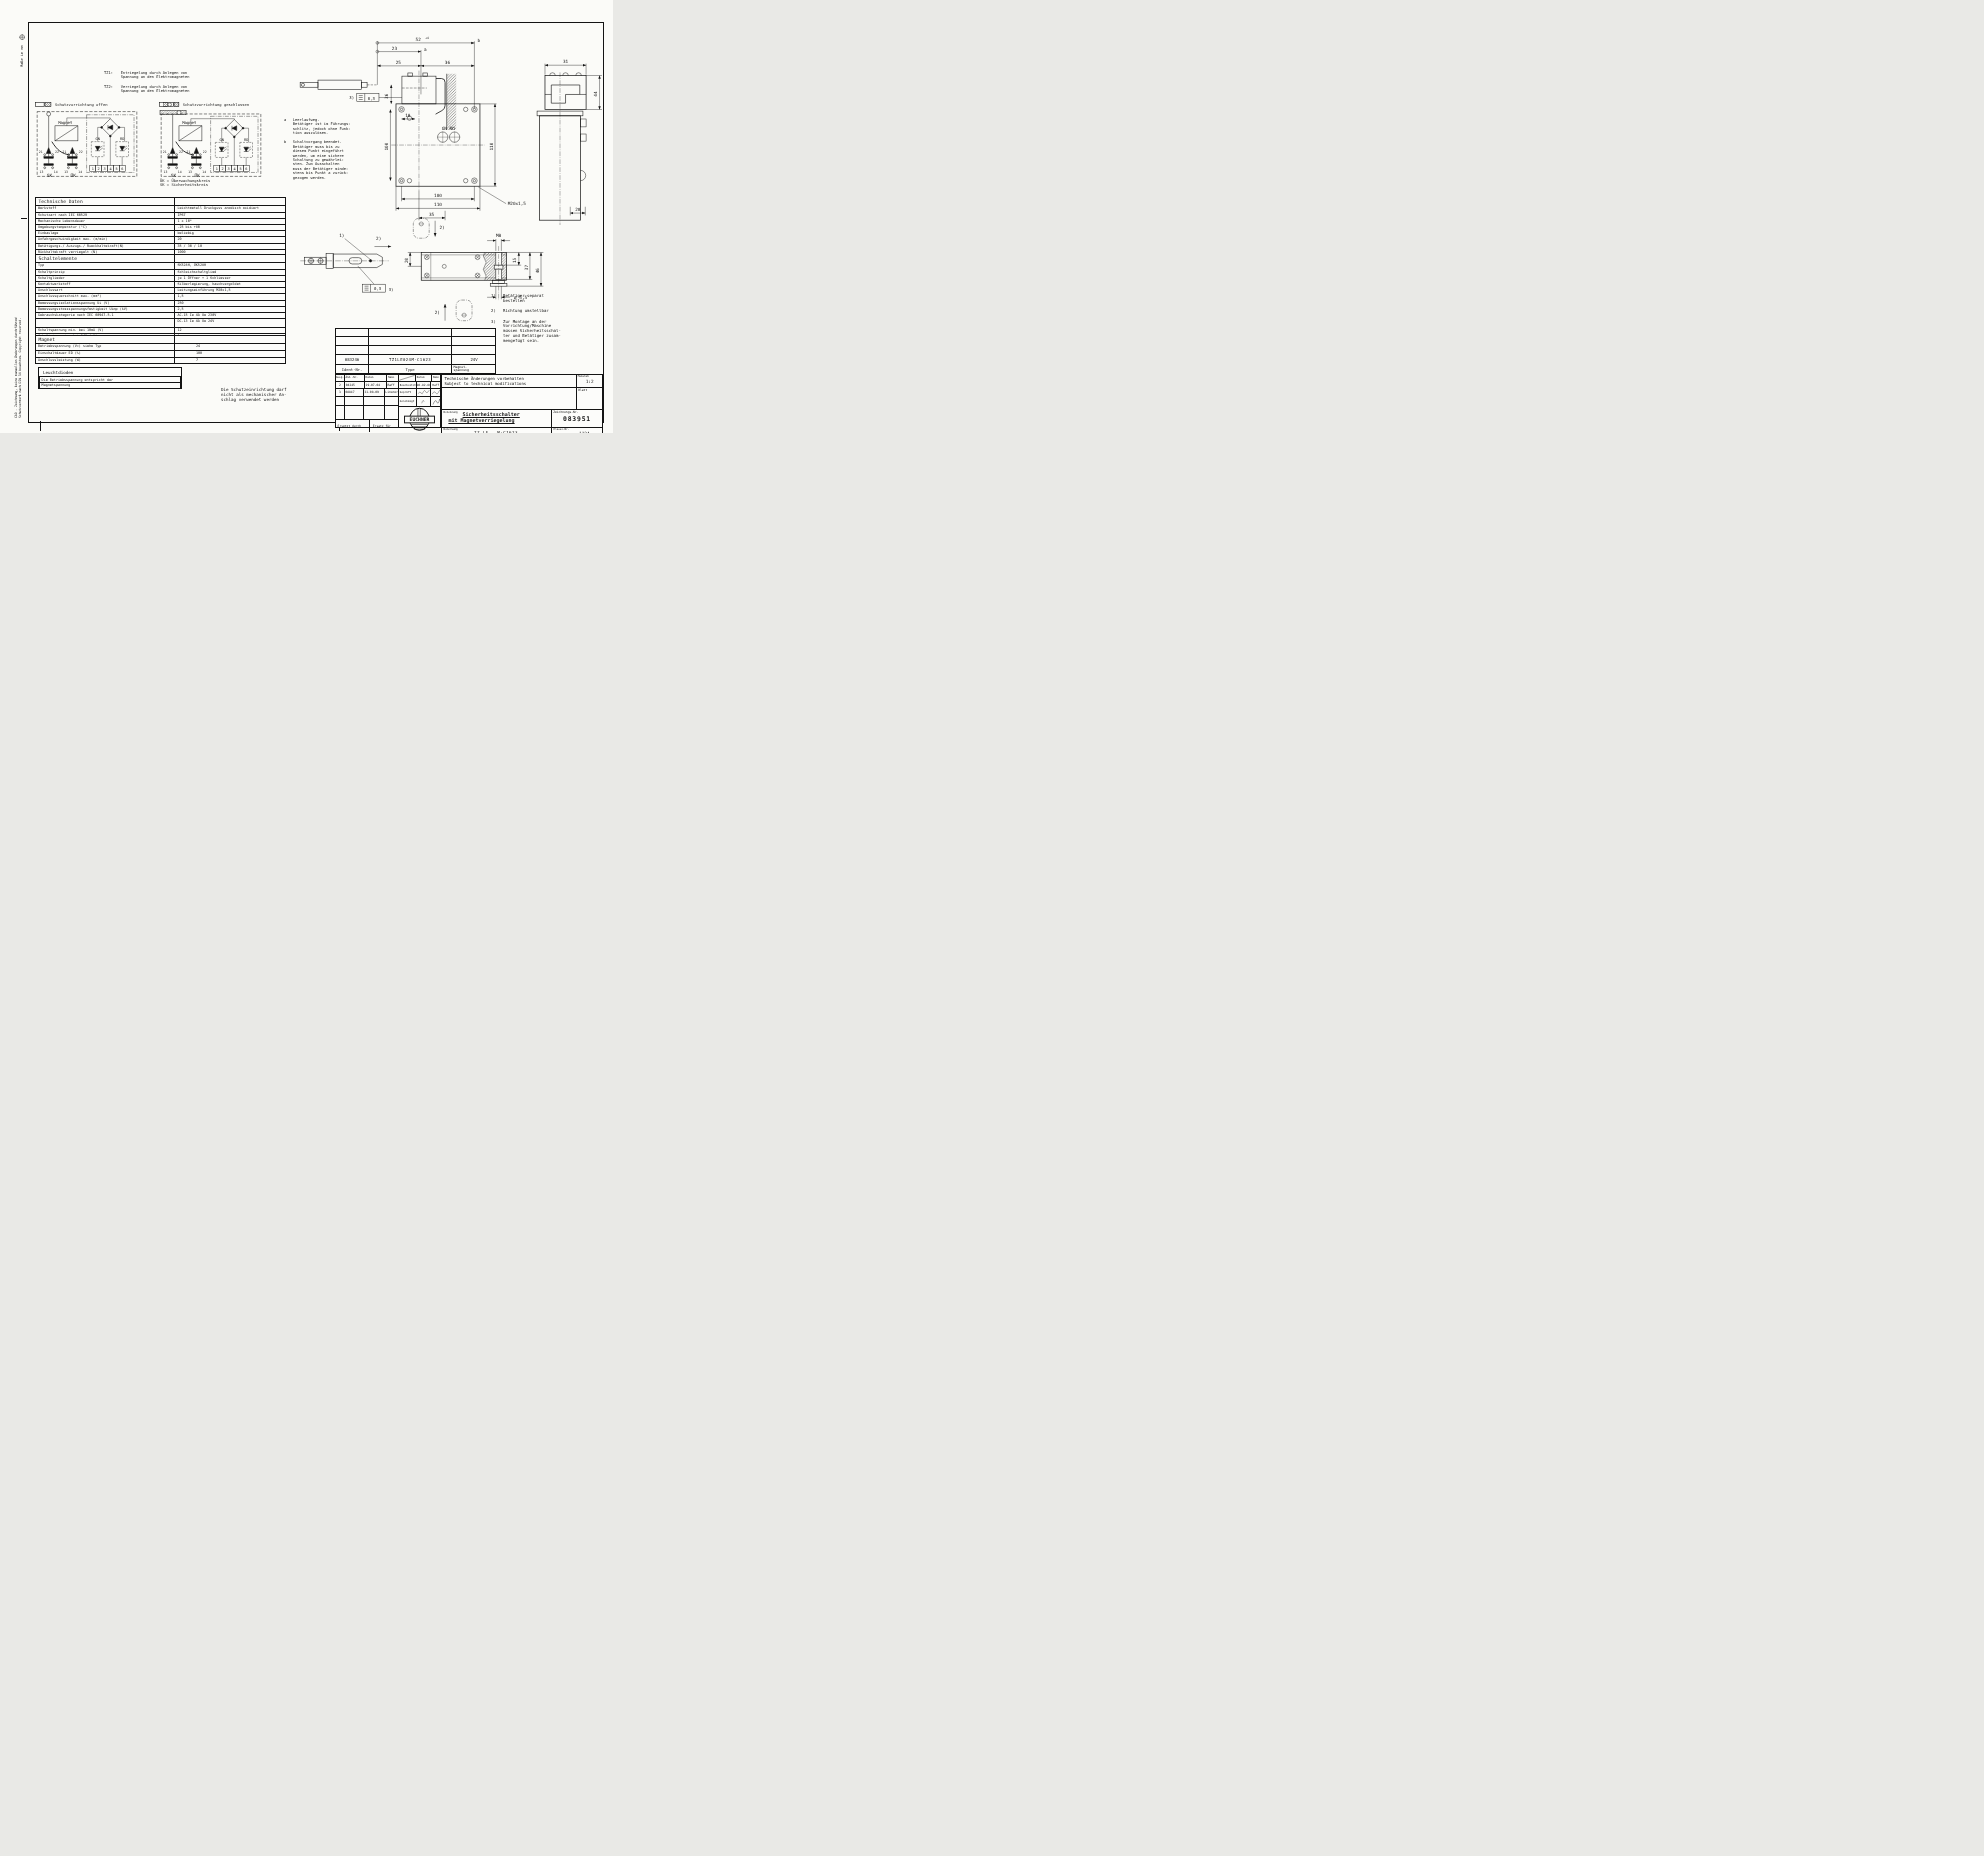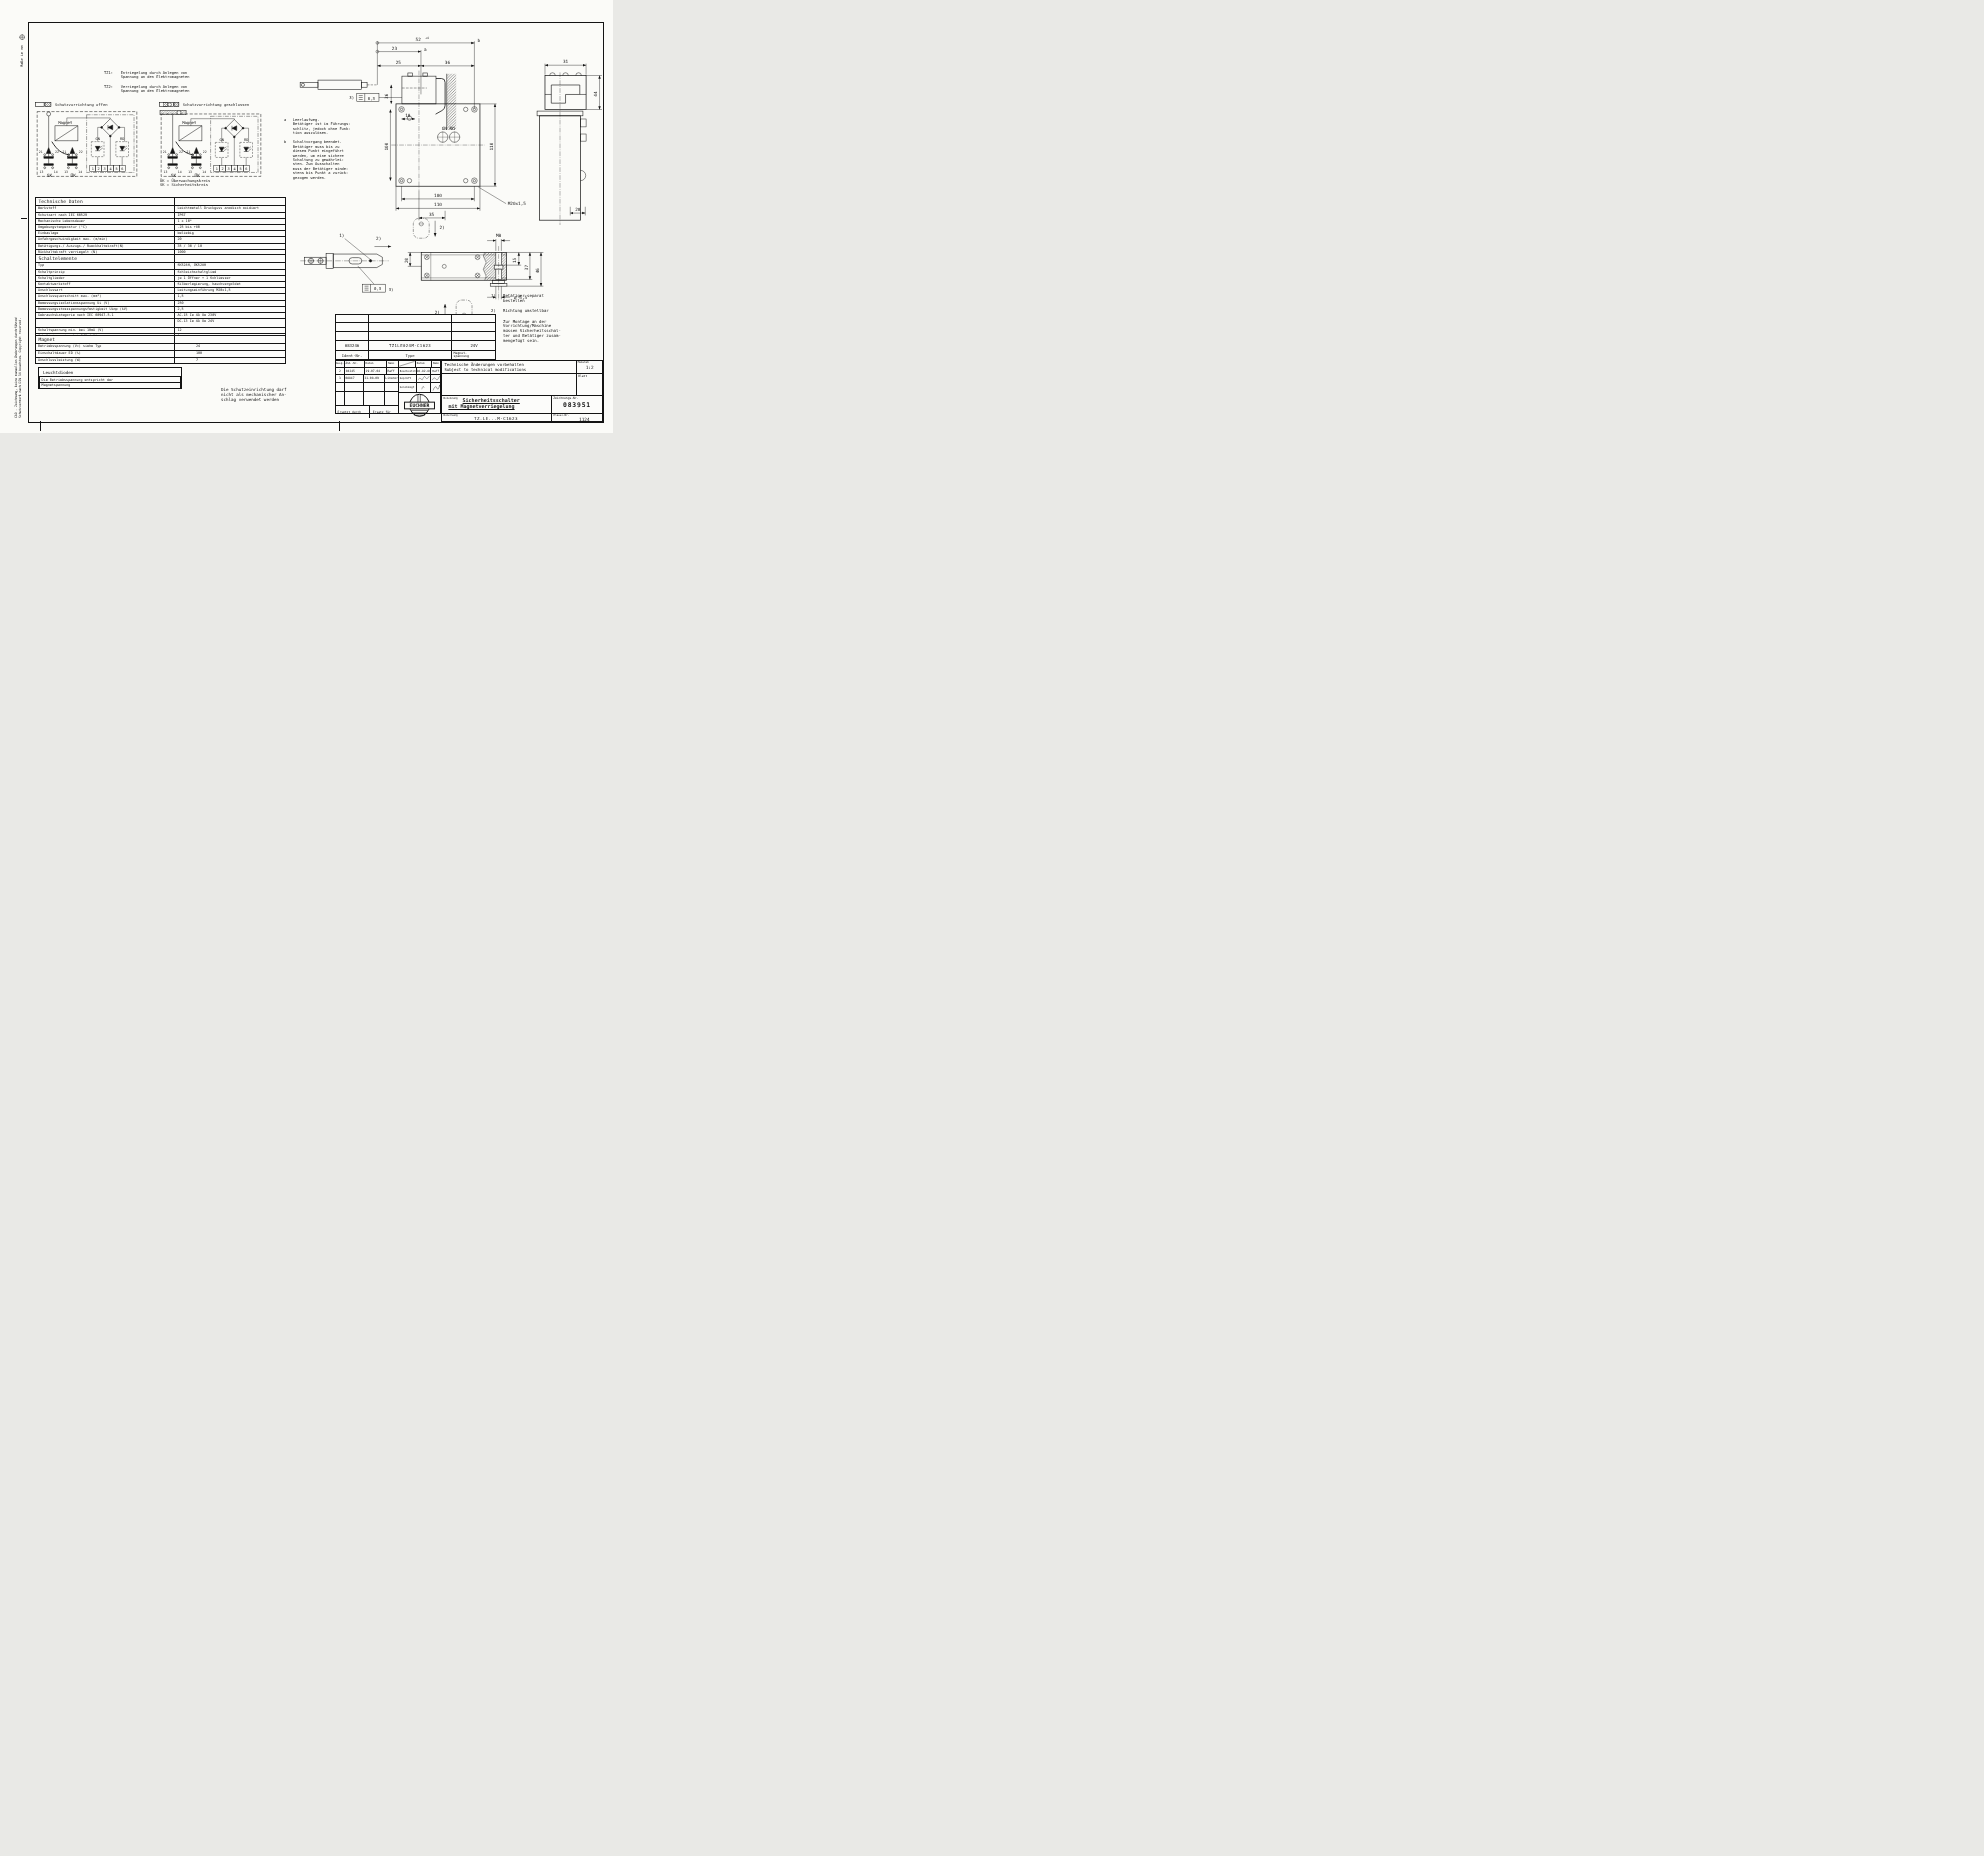--- a/index.html
+++ b/index.html
@@ -23,21 +23,21 @@
   .dtable .spacer .lbl{height:2.4px;}
   .magtbl .val{padding-left:20.6px;}
   
   .ctitle{display:flex;align-items:center;gap:3.2px;font-size:3.8px;}
   
   .noterow{display:flex;gap:3.2px;font-size:3.7px;line-height:4.4px;margin-bottom:4.8px;}
   .notekey{width:5.6px;flex:none;}
   .numrow{display:flex;gap:4px;font-size:4px;line-height:4.8px;margin-bottom:5.6px;}
   .numkey{width:8px;flex:none;}
   
-  #tblock{left:335px;top:314px;width:268px;height:108px;}
+  #tblock{left:335px;top:328px;width:268px;height:108px;}
   .tb{position:absolute;box-sizing:border-box;border:0.6px solid #141414;background:#fcfcfa;}
   .cell{position:absolute;box-sizing:border-box;border-right:0.4px solid #141414;border-bottom:0.4px solid #141414;overflow:hidden;}
   .lab6{font-size:2.6px;padding:0.4px 0.8px;}
   .lab7{font-size:3px;padding:0.4px 1.2px;}
   .ctr{display:flex;align-items:center;justify-content:center;}
   svg text{font-family:"DejaVu Sans Mono",monospace;fill:#151515;}
   .benval{font-size:5px;font-weight:bold;text-decoration:underline;line-height:5.6px;}
 </style>
 </head>
 <body>

